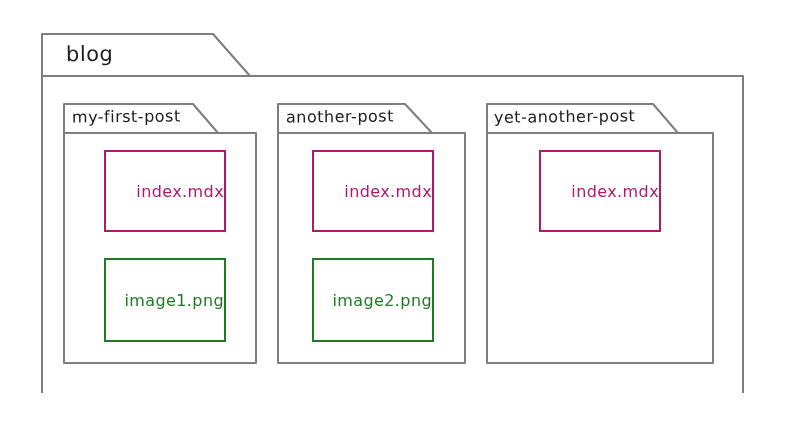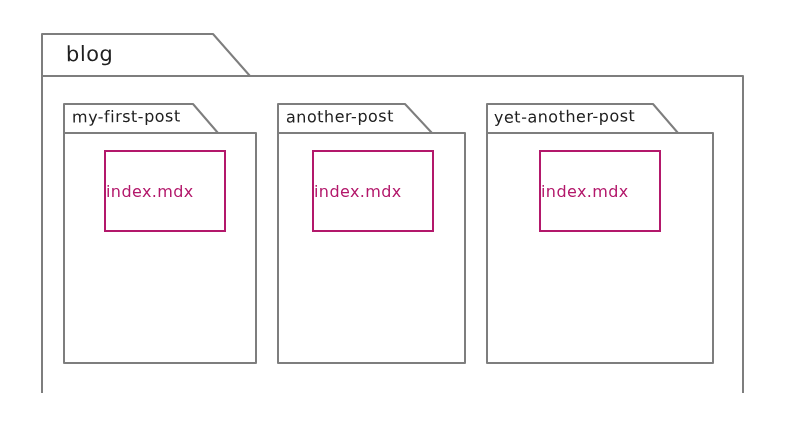--- a/index.html
+++ b/index.html
@@ -53,21 +53,21 @@
   .tab-label.t2 { left: 286px; }
   .tab-label.t3 { left: 494px; }
   .filebox {
     position: absolute;
     width: 122px;
     height: 82px;
     background: #ffffff;
     border: 2px solid;
     display: flex;
     align-items: center;
-    justify-content: flex-start;
+    justify-content: flex-end;
     font-size: 16px;
     letter-spacing: 0.4px;
     box-sizing: border-box;
   }
   .filebox.mdx { border-color: var(--mdx, #b3186b); color: var(--mdx, #b3186b); }
   .filebox.png { border-color: var(--png, #1e7d21); color: var(--png, #1e7d21); }
   .row-mdx { top: 150px; }
   .row-png { top: 258px; height: 84px; }
   .col1 { left: 104px; }
   .col2 { left: 312px; }
@@ -92,24 +92,30 @@
     <path d="M487,133 L487,104 L653,104 L678,133"></path>
     <rect x="487" y="133" width="226" height="230"></rect>
   </svg>
 
   <div class="label root-label">blog</div>
 
   <div class="label tab-label t1">my-first-post</div>
   <div class="filebox mdx row-mdx col1">
     <span>index.mdx</span>
   </div>
+  <div class="filebox png row-png col1">
+    <span>image1.png</span>
+  </div>
 
   <div class="label tab-label t2">another-post</div>
   <div class="filebox mdx row-mdx col2">
     <span>index.mdx</span>
+  </div>
+  <div class="filebox png row-png col2">
+    <span>image2.png</span>
   </div>
 
   <div class="label tab-label t3">yet-another-post</div>
   <div class="filebox mdx row-mdx col3">
     <span>index.mdx</span>
   </div>
 
 </div>
 
 </body></html>

